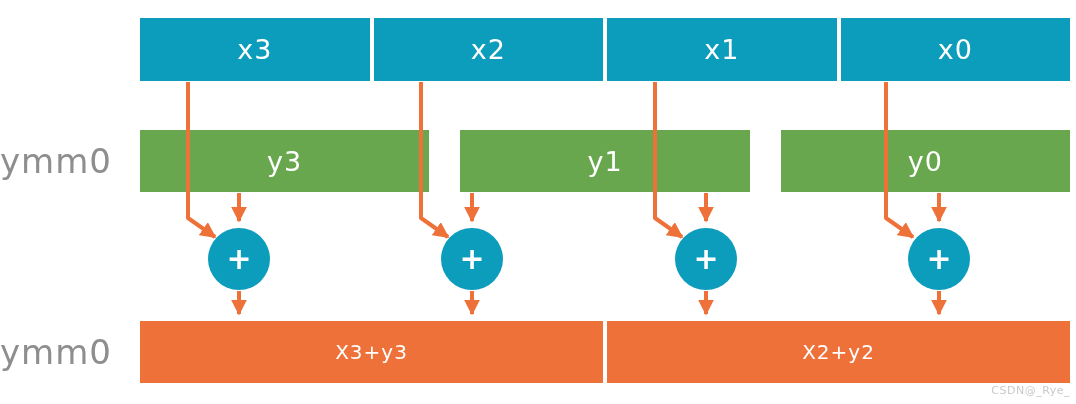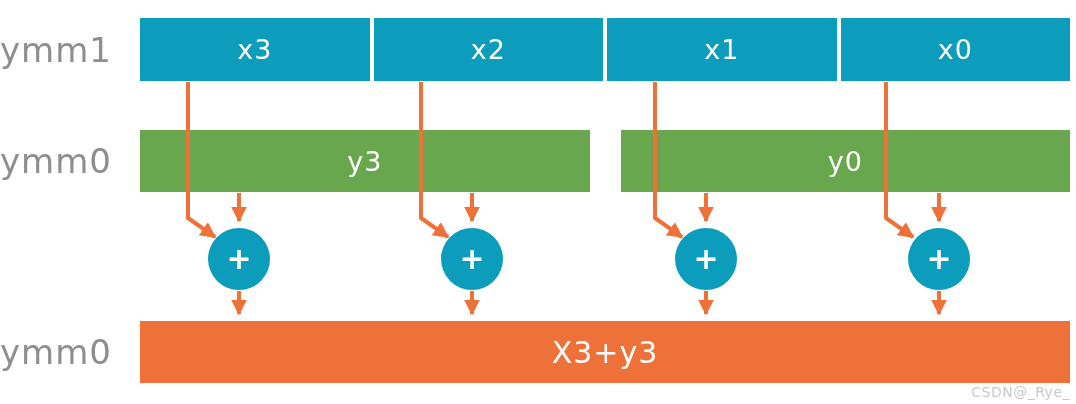--- a/index.html
+++ b/index.html
@@ -26,21 +26,21 @@
   }
   .cell{
     flex:1 1 0;
     display:flex;align-items:center;justify-content:center;
     color:#ffffff;
     font-size:27px;
     letter-spacing:1px;
   }
   .row-ymm1 .cell{background:var(--teal,#0c9cbc);}
   .row-ymm0 .cell{background:var(--green,#69a74e);}
-  .row-result .cell{background:var(--orange,#ef713a);font-size:30px;}
+  .row-result .cell{background:var(--orange,#ef713a);font-size:20px;}
   .op-circle{
     position:absolute;
     top:228px;width:62px;height:62px;
     border-radius:50%;
     background:var(--teal,#0c9cbc);
     display:flex;align-items:center;justify-content:center;
     color:#ffffff;
     font-size:30px;font-weight:bold;
     line-height:1;
   }
@@ -51,43 +51,43 @@
   svg.overlay .arrow{
     stroke:var(--orange,#ef713a);
     stroke-width:4;
     fill:none;
     stroke-linejoin:round;
   }
   .arrowhead-shape{fill:var(--orange,#ef713a);}
   .watermark{
     position:absolute;
     top:384px;right:6px;
-    font-size:14px;
+    font-size:11px;
     color:var(--watermark-gray,#c9c9c9);
     letter-spacing:0.5px;
   }
 </style>
 </head>
 <body>
 
 <div class="canvas">
 
-  <div class="reg-label" style="top:18px;height:63px;">ymm1</div>
   <div class="reg-label" style="top:130px;height:62px;">ymm0</div>
   <div class="reg-label" style="top:321px;height:62px;">ymm0</div>
 
   <div class="reg-row row-ymm1" style="top:18px;height:63px;">
     <div class="cell">x3</div>
     <div class="cell">x2</div>
     <div class="cell">x1</div>
     <div class="cell">x0</div>
   </div>
 
   <div class="reg-row row-ymm0" style="top:130px;height:62px;gap:31px;">
     <div class="cell">y3</div>
+    <div class="cell">y1</div>
     <div class="cell">y0</div>
   </div>
 
   <svg class="overlay" width="1076" height="404" viewBox="0 0 1076 404">
     <defs>
       <marker id="ah" viewBox="0 0 10 10" refX="9" refY="5" markerWidth="4" markerHeight="4" orient="auto">
         <path class="arrowhead-shape" d="M0,0 L10,5 L0,10 z"></path>
       </marker>
     </defs>
 
@@ -116,17 +116,18 @@
     </g>
   </svg>
 
   <div class="op-circle" style="left:208px;">+</div>
   <div class="op-circle" style="left:441px;">+</div>
   <div class="op-circle" style="left:675px;">+</div>
   <div class="op-circle" style="left:908px;">+</div>
 
   <div class="reg-row row-result" style="top:321px;height:62px;">
     <div class="cell">X3+y3</div>
+    <div class="cell">X2+y2</div>
   </div>
 
   <div class="watermark">CSDN@_Rye_</div>
 
 </div>
 
 </body></html>

